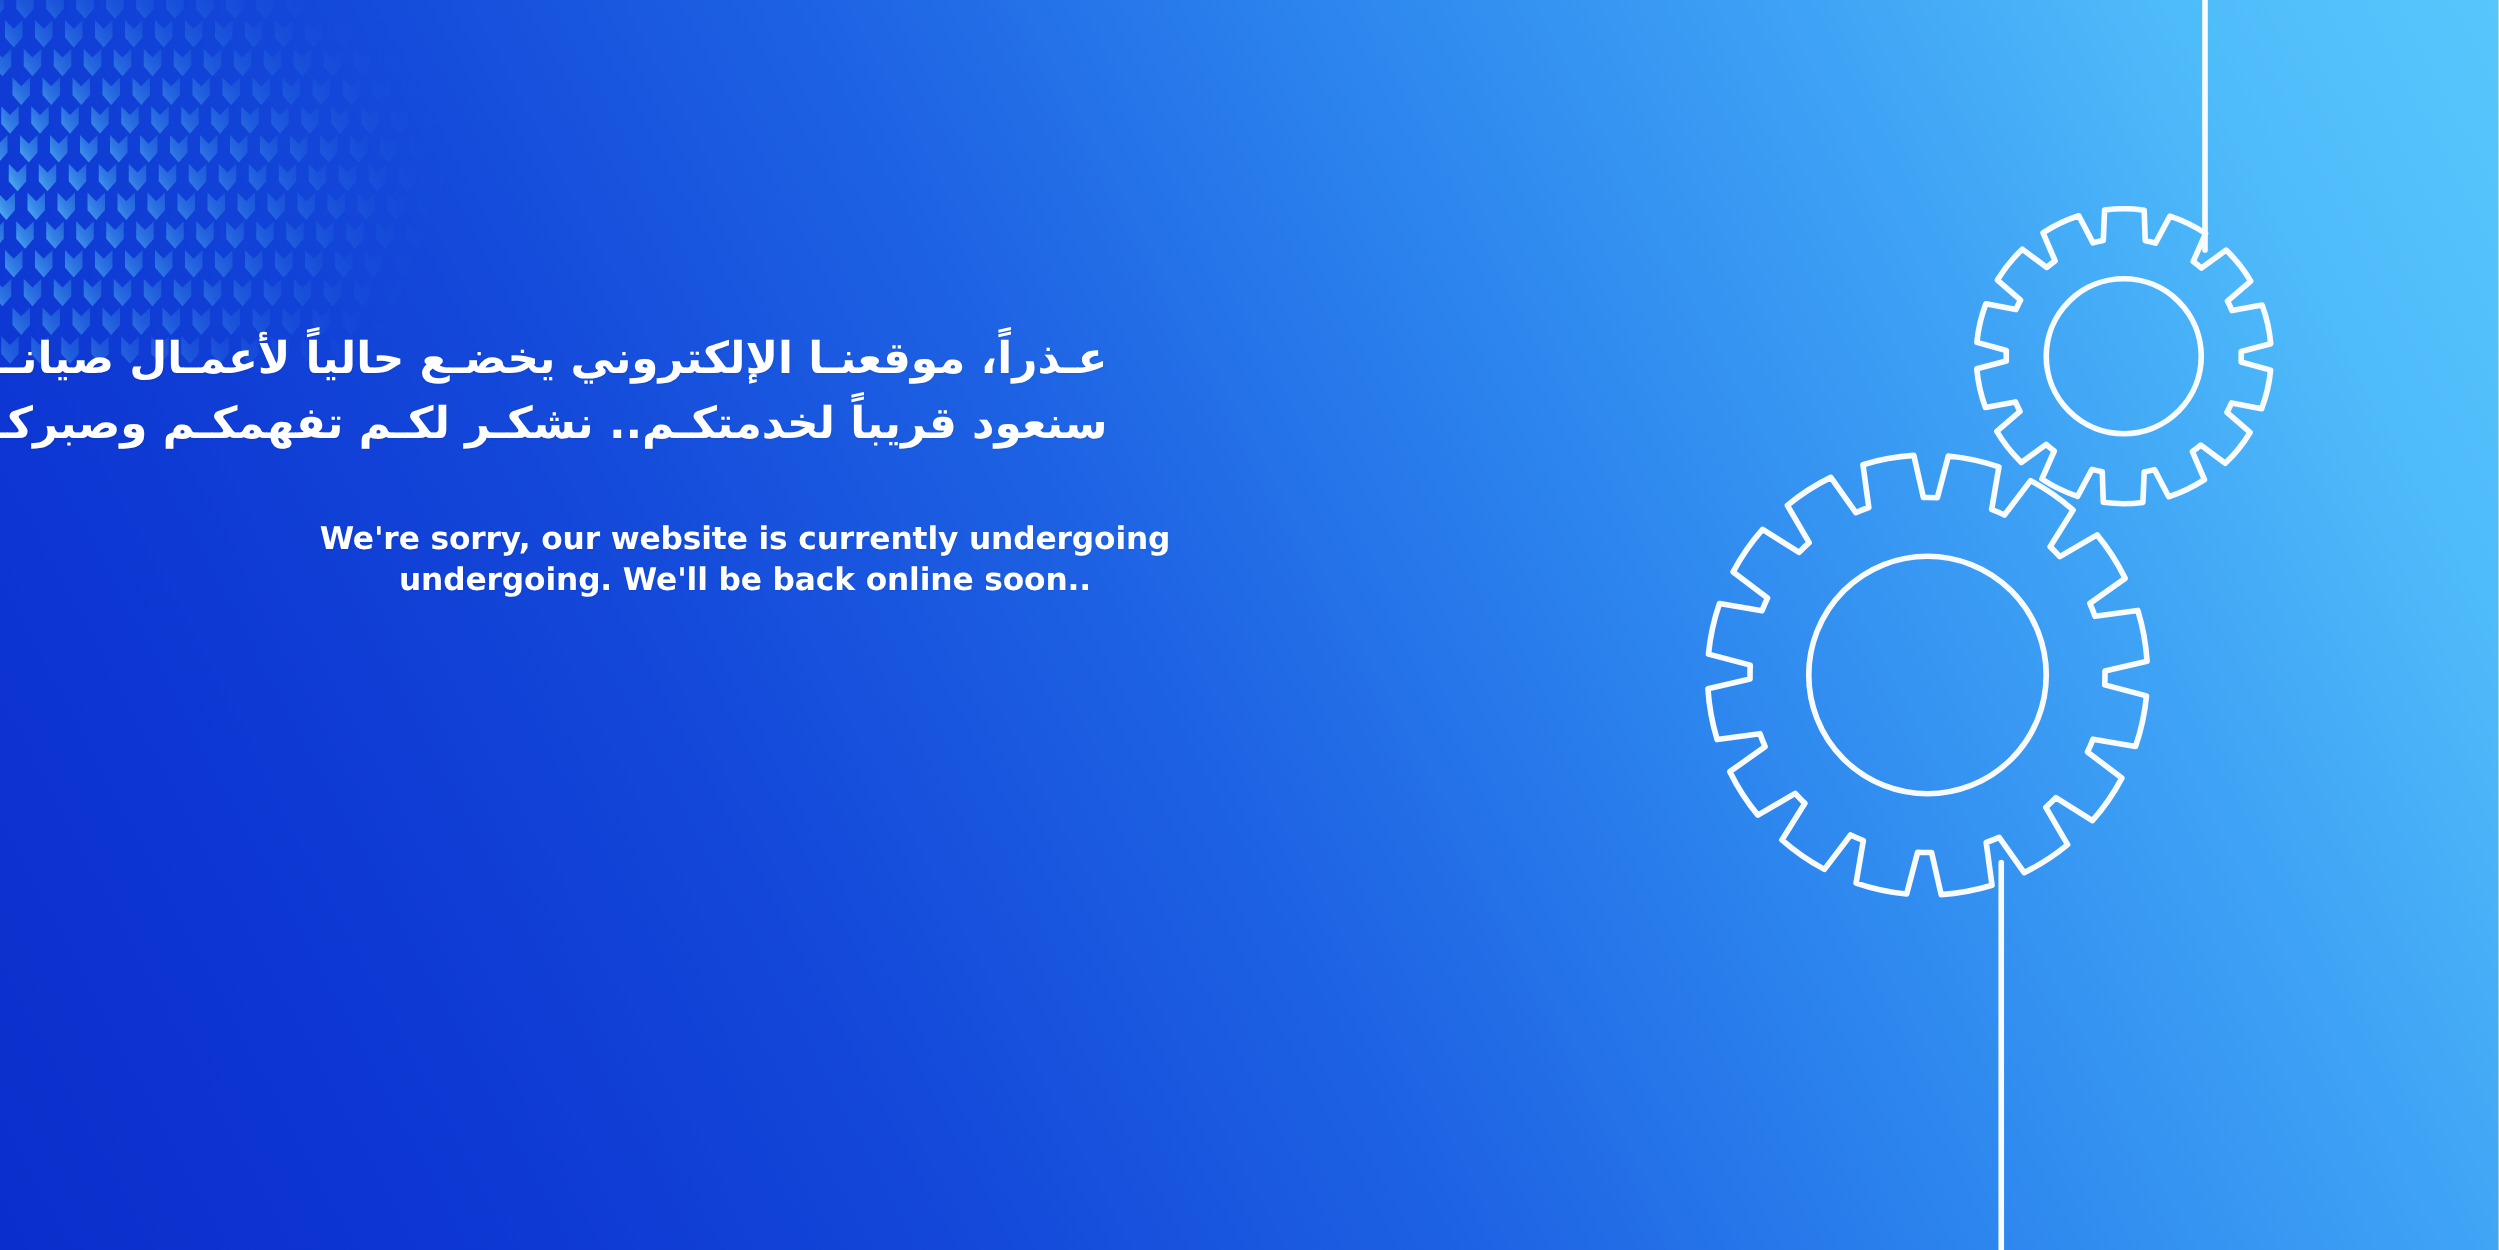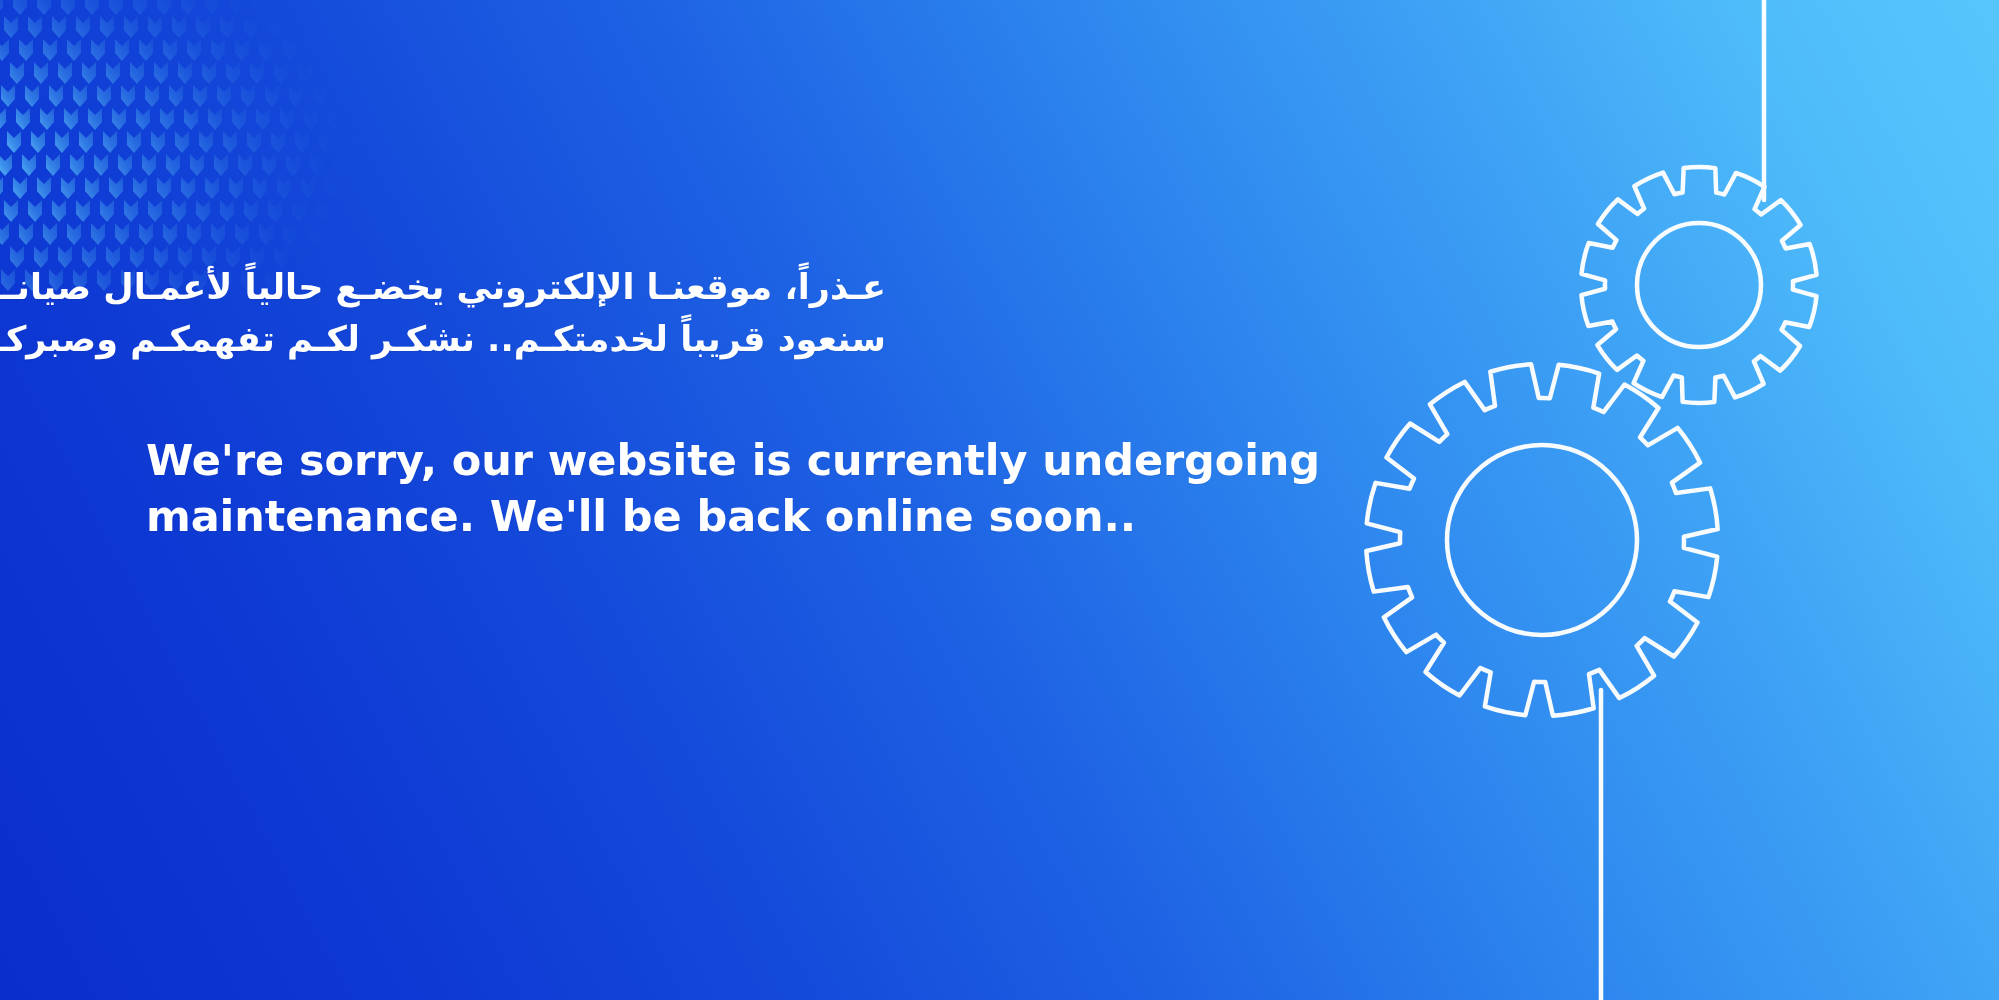--- a/index.html
+++ b/index.html
@@ -66,22 +66,22 @@
     line-height: 1.48;
     font-weight: 600;
     letter-spacing: 0px;
     text-shadow: 0 1px 2px rgba(0,0,0,0.07);
   }
   .arabic-line { display: block; white-space: nowrap; }
 
   .english-block {
     direction: ltr;
     text-align: center;
-    margin-top: 66px;
-    font-size: 43px;
+    margin-top: 48px;
+    font-size: 25px;
     line-height: 1.32;
     font-weight: 700;
     letter-spacing: -0.1px;
     text-shadow: 0 1px 2px rgba(0,0,0,0.07);
   }
   .english-line { display: block; white-space: nowrap; }
 </style>
 </head>
 <body>
 
@@ -340,18 +340,18 @@
 
   <div id="message-block">
 
     <div class="arabic-block">
       <span class="arabic-line">عـذراً، موقعنـا الإلكتروني يخضـع حالياً لأعمـال صيانــة.</span>
       <span class="arabic-line">سنعود قريباً لخدمتكـم.. نشكـر لكـم تفهمكـم وصبركـم</span>
     </div>
 
     <div class="english-block">
       <span class="english-line">We're sorry, our website is currently undergoing</span>
-      <span class="english-line">maintenance. We'll be back online soon..</span>
+      <span class="english-line">undergoing. We'll be back online soon..</span>
     </div>
 
   </div>
 
 </div>
 
 </body></html>

